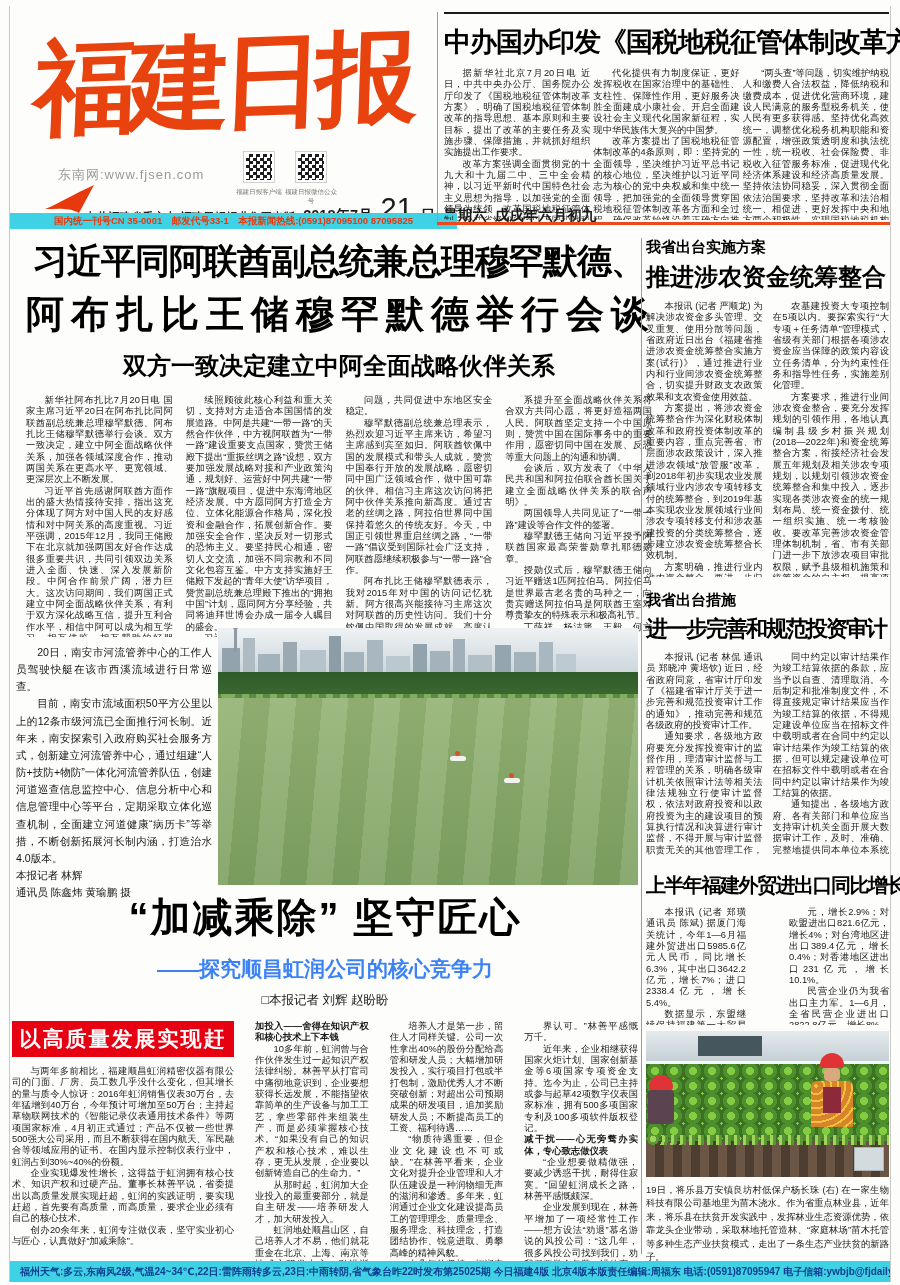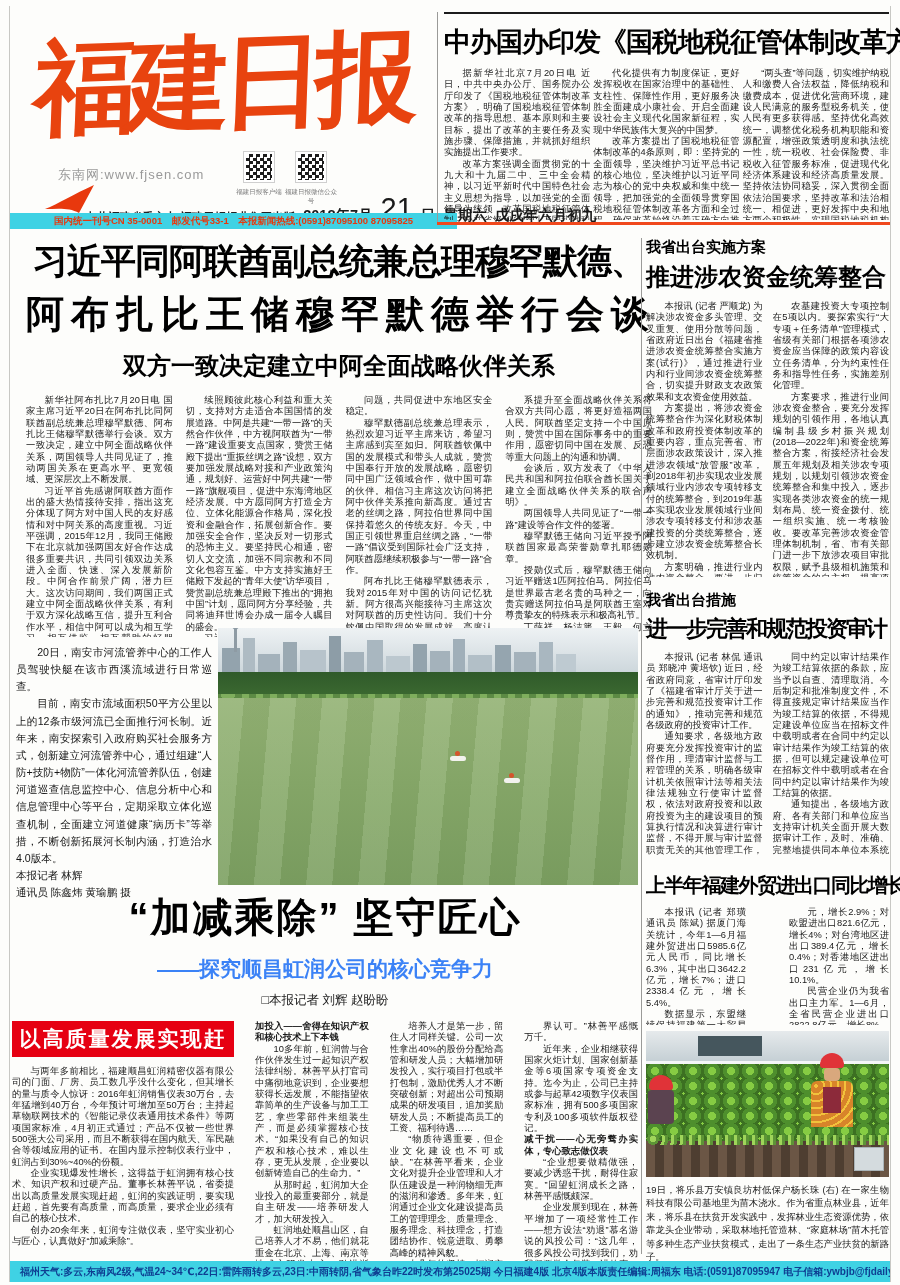--- a/index.html
+++ b/index.html
@@ -154,21 +154,21 @@
     </div>
   </div>
   <div class="redline"></div>
 
   <div class="lead">
     <div class="h-line1">习近平同阿联酋副总统兼总理穆罕默德、</div>
     <div class="h-line2">阿布扎比王储穆罕默德举行会谈</div>
     <div class="subhead">双方一致决定建立中阿全面战略伙伴关系</div>
     <div class="cols bodytext">
       <div class="col">
-          <p class="para">新华社阿布扎比7月20日电 国家主席习近平20日在阿布扎比同阿联酋副总统兼总理穆罕默德、阿布扎比王储穆罕默德举行会谈。双方一致决定，建立中阿全面战略伙伴关系，两国领导人共同见证了，推动两国关系在更高水平、更宽领域、更深层次上不断发展。</p>
+          <p class="para">新华社阿布扎比7月20日电 国家主席习近平20日在阿布扎比同阿联酋副总统兼总理穆罕默德、阿布扎比王储穆罕默德举行会谈。双方一致决定，建立中阿全面战略伙伴关系，加强各领域深度合作，推动两国关系在更高水平、更宽领域、更深层次上不断发展。</p>
           <p class="para">习近平首先感谢阿联酋方面作出的盛大热情接待安排，指出这充分体现了阿方对中国人民的友好感情和对中阿关系的高度重视。习近平强调，2015年12月，我同王储殿下在北京就加强两国友好合作达成很多重要共识，共同引领双边关系进入全面、快速、深入发展新阶段。中阿合作前景广阔，潜力巨大。这次访问期间，我们两国正式建立中阿全面战略伙伴关系，有利于双方深化战略互信，提升互利合作水平，相信中阿可以成为相互学习、相互借鉴、相互帮助的好朋友、好伙伴，实现共同发展繁荣。习近平并请转达对哈利法总统的亲切问候，祝他早日康复。</p>
         </div>
       <div class="col">
           <p class="para">续照顾彼此核心利益和重大关切，支持对方走适合本国国情的发展道路。中阿是共建“一带一路”的天然合作伙伴，中方视阿联酋为“一带一路”建设重要支点国家，赞赏王储殿下提出“重振丝绸之路”设想，双方要加强发展战略对接和产业政策沟通，规划好、运营好中阿共建“一带一路”旗舰项目，促进中东海湾地区经济发展。中方愿同阿方打造全方位、立体化能源合作格局，深化投资和金融合作，拓展创新合作。要加强安全合作，坚决反对一切形式的恐怖主义。要坚持民心相通，密切人文交流，加强不同宗教和不同文化包容互鉴。中方支持实施好王储殿下发起的“青年大使”访华项目，赞赏副总统兼总理殿下推出的“拥抱中国”计划，愿同阿方分享经验，共同将迪拜世博会办成一届令人瞩目的盛会。</p>
           <p class="para">习近平指出，当前，西亚北非地区民众普遍企盼稳定、谋和平、行改革、促发展是不可阻挡的潮流。中方愿同阿方深化战略合作，积极探索以发展促和平的中东治理路径，通过政治途径解决热点</p>
         </div>
       <div class="col">
           <p class="para">问题，共同促进中东地区安全稳定。</p>
           <p class="para">穆罕默德副总统兼总理表示，热烈欢迎习近平主席来访，希望习主席感到宾至如归。阿联酋钦佩中国的发展模式和带头人成就，赞赏中国奉行开放的发展战略，愿密切同中国广泛领域合作，做中国可靠的伙伴。相信习主席这次访问将把阿中伙伴关系推向新高度。通过古老的丝绸之路，阿拉伯世界同中国保持着悠久的传统友好。今天，中国正引领世界重启丝绸之路，“一带一路”倡议受到国际社会广泛支持，阿联酋愿继续积极参与“一带一路”合作。</p>
           <p class="para">阿布扎比王储穆罕默德表示，我对2015年对中国的访问记忆犹新。阿方很高兴能接待习主席这次对阿联酋的历史性访问。我们十分钦佩中国取得的发展成就，高度认同习近平主席的远见卓识和治国理政理念，相信中国有着光明的未来，必将为世界和平和人类进步作出更大贡献。阿中在政治、经济、金融、科技、能源、人文等广泛领域拥有巨大合作潜力，深化同兄弟般中国的传统、战略、友好关系始终是阿联酋对外关系的重中之重，阿中关</p>

